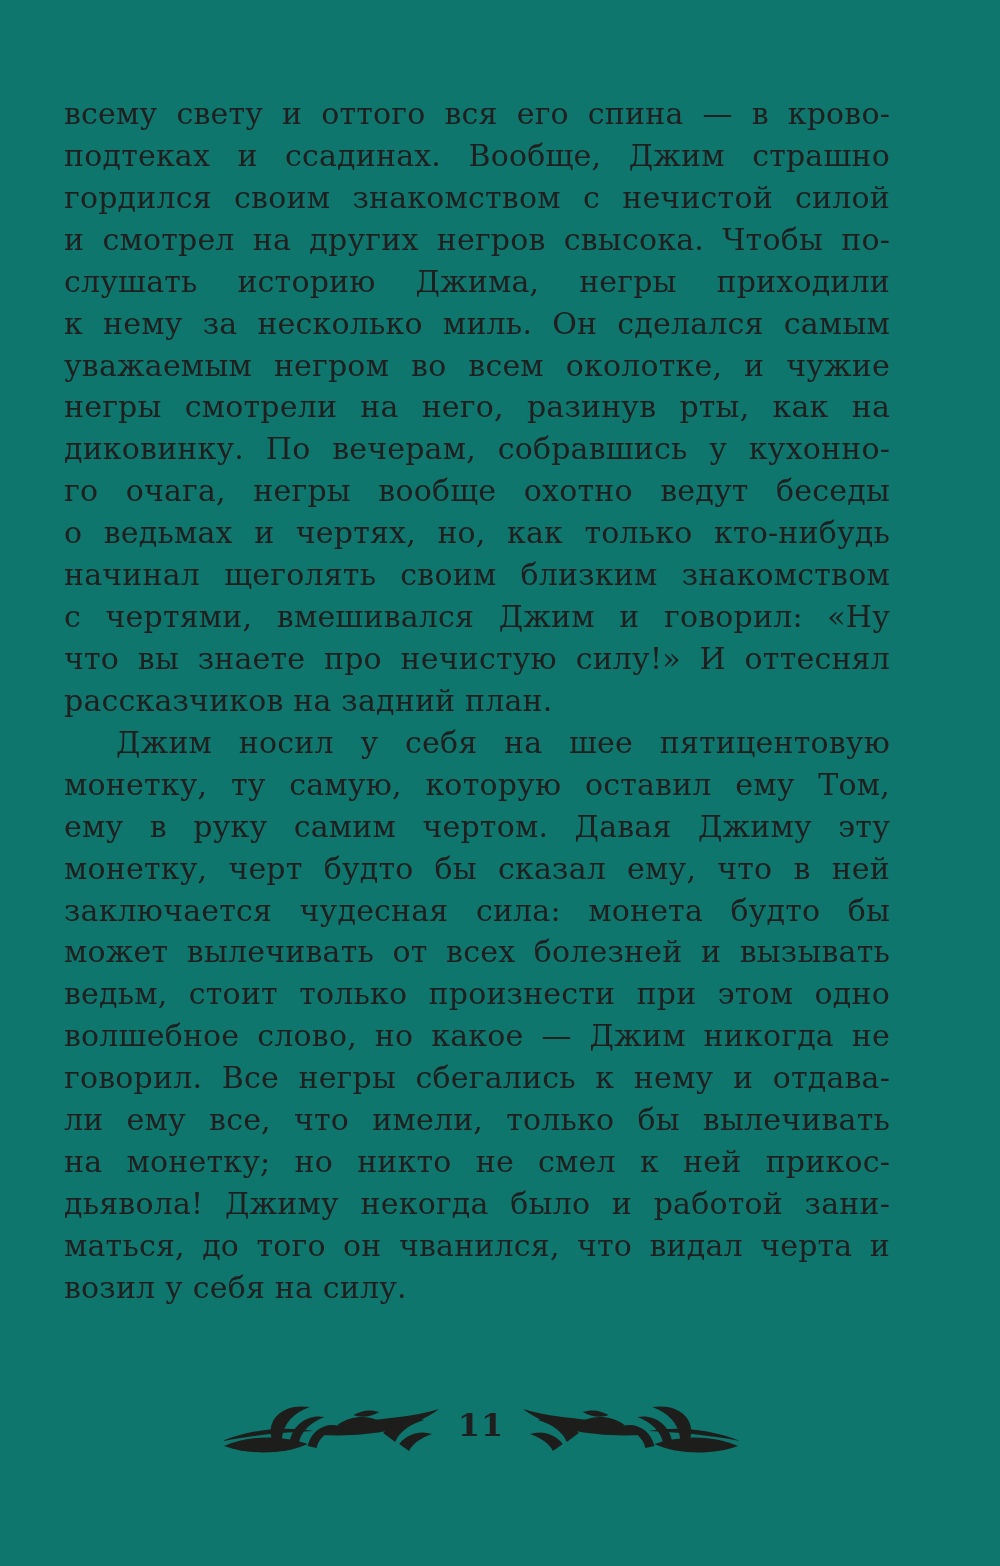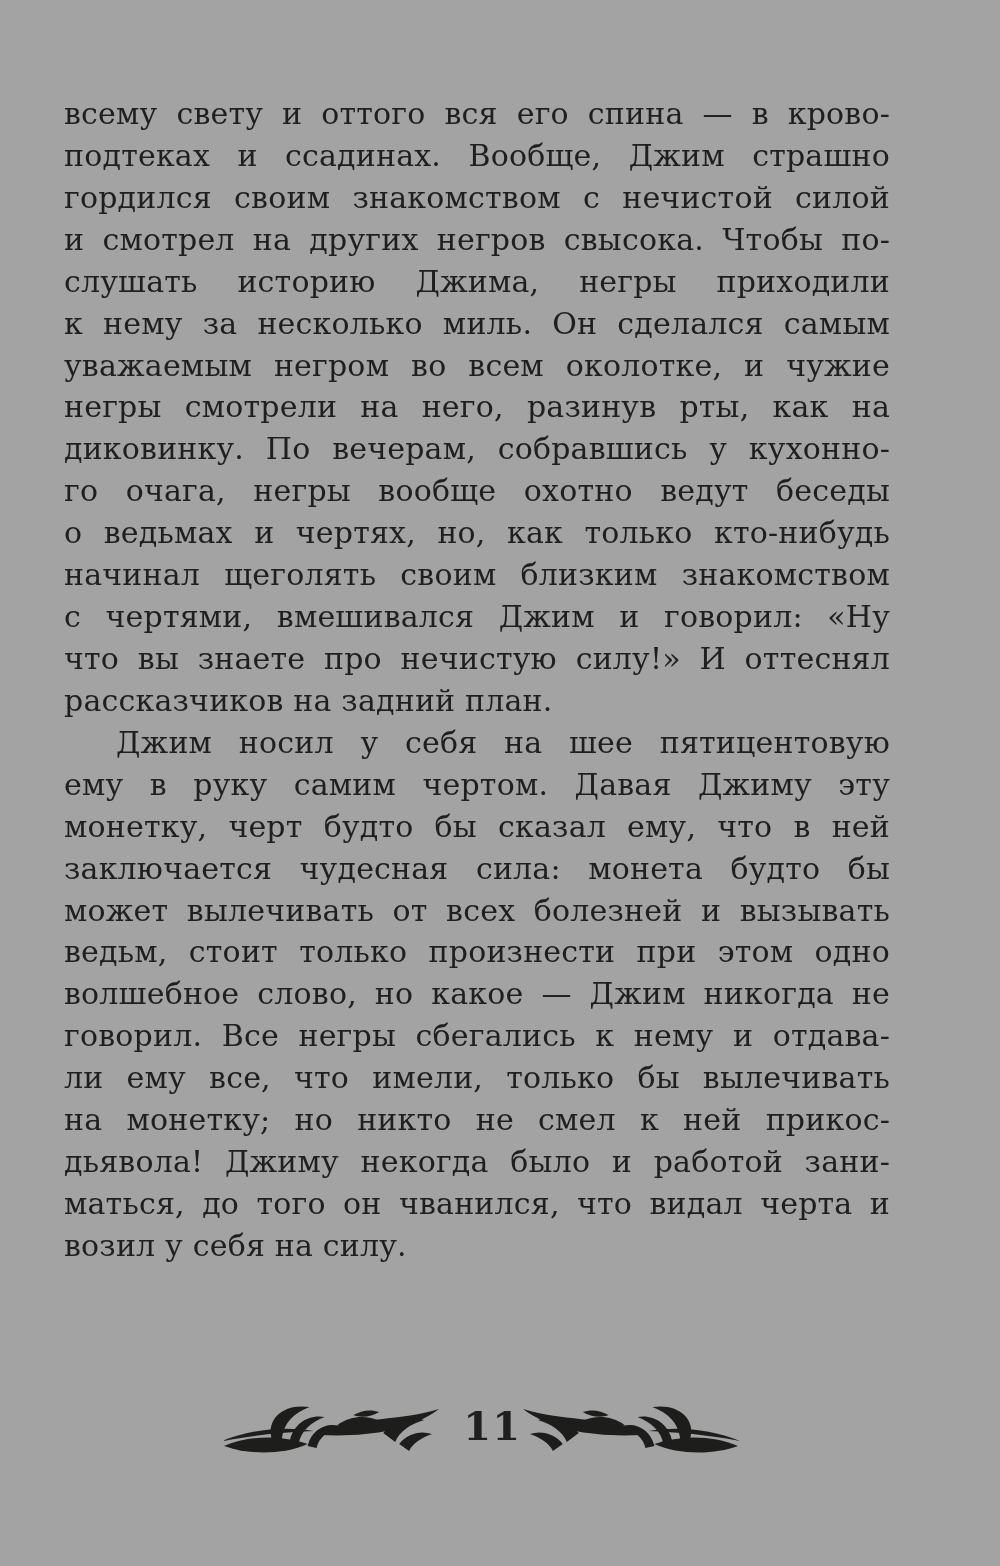--- a/index.html
+++ b/index.html
@@ -52,50 +52,51 @@
     width: 219px;
     height: 62px;
     flex: 0 0 auto;
     color: #1d1d1b;
   }
   .flourish.mirrored {
     transform: scaleX(-1);
   }
   .page-number {
     flex: 1 1 auto;
-    text-align: right;
-    font-size: 40px;
+    text-align: center;
+    font-size: 32px;
     font-weight: bold;
     margin-top: -10px;
     letter-spacing: 1px;
   }
 </style>
 </head>
 <body>
 
-<div class="page" style="background: #a3a3a3;">
+<div class="page" style="background: #0f766e;">
 
   <div class="text-block" style="color: rgb(31, 31, 31);">
 
   <div class="text-line">всему свету и оттого вся его спина — в крово-</div>
       <div class="text-line">подтеках и ссадинах. Вообще, Джим страшно</div>
       <div class="text-line">гордился своим знакомством с нечистой силой</div>
       <div class="text-line">и смотрел на других негров свысока. Чтобы по-</div>
       <div class="text-line">слушать историю Джима, негры приходили</div>
       <div class="text-line">к нему за несколько миль. Он сделался самым</div>
       <div class="text-line">уважаемым негром во всем околотке, и чужие</div>
       <div class="text-line">негры смотрели на него, разинув рты, как на</div>
       <div class="text-line">диковинку. По вечерам, собравшись у кухонно-</div>
       <div class="text-line">го очага, негры вообще охотно ведут беседы</div>
       <div class="text-line">о ведьмах и чертях, но, как только кто-нибудь</div>
       <div class="text-line">начинал щеголять своим близким знакомством</div>
       <div class="text-line">с чертями, вмешивался Джим и говорил: «Ну</div>
       <div class="text-line">что вы знаете про нечистую силу!» И оттеснял</div>
       <div class="text-line last">рассказчиков на задний план.</div>
       <div class="text-line indent">Джим носил у себя на шее пятицентовую</div>
+      <div class="text-line">монетку, ту самую, которую оставил ему Том,</div>
       <div class="text-line">ему в руку самим чертом. Давая Джиму эту</div>
       <div class="text-line">монетку, черт будто бы сказал ему, что в ней</div>
       <div class="text-line">заключается чудесная сила: монета будто бы</div>
       <div class="text-line">может вылечивать от всех болезней и вызывать</div>
       <div class="text-line">ведьм, стоит только произнести при этом одно</div>
       <div class="text-line">волшебное слово, но какое — Джим никогда не</div>
       <div class="text-line">говорил. Все негры сбегались к нему и отдава-</div>
       <div class="text-line">ли ему все, что имели, только бы вылечивать</div>
       <div class="text-line">на монетку; но никто не смел к ней прикос-</div>
       <div class="text-line">дьявола! Джиму некогда было и работой зани-</div>

